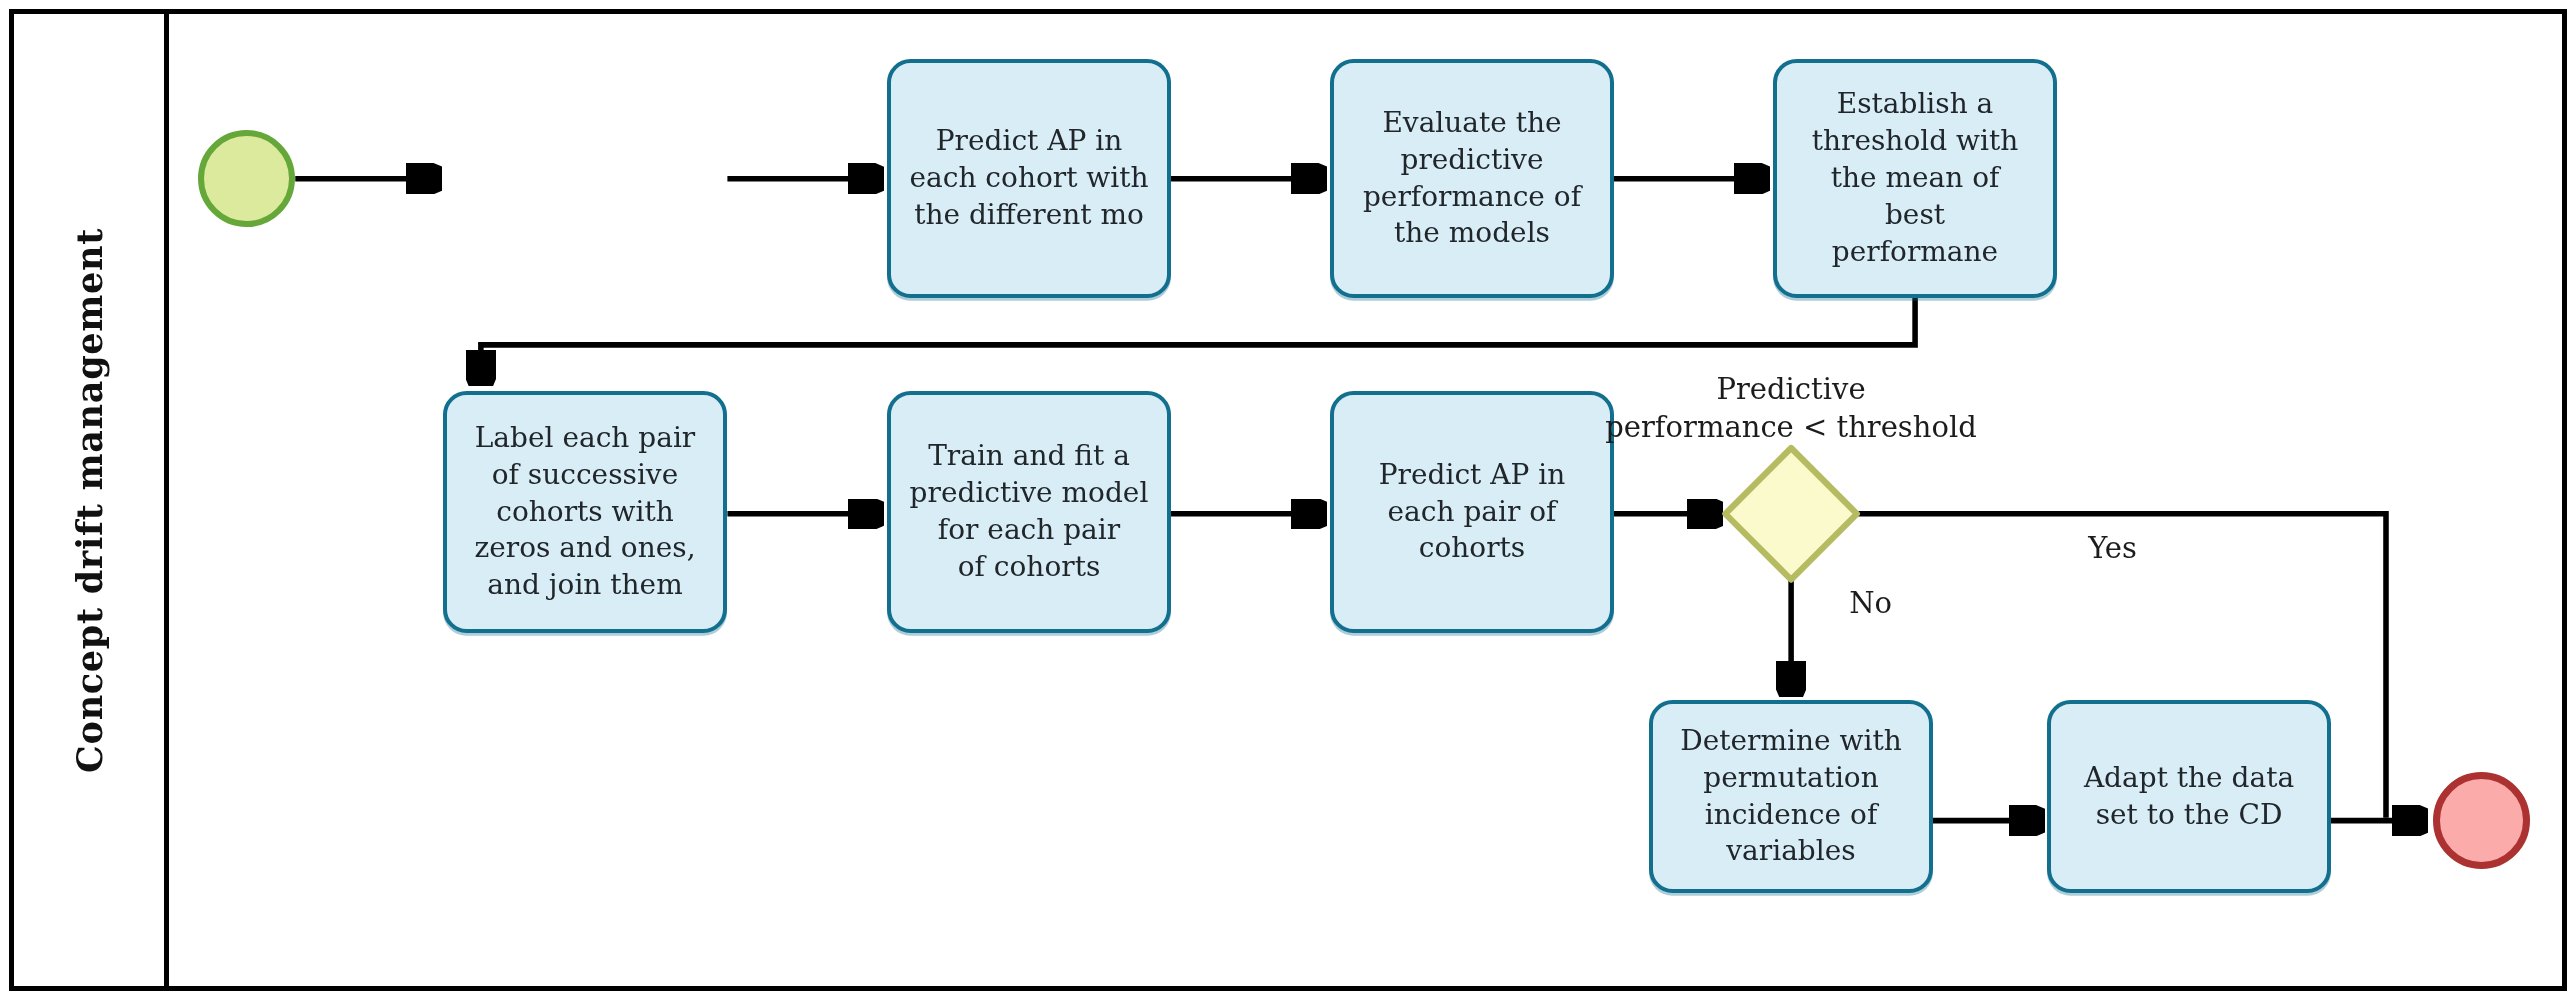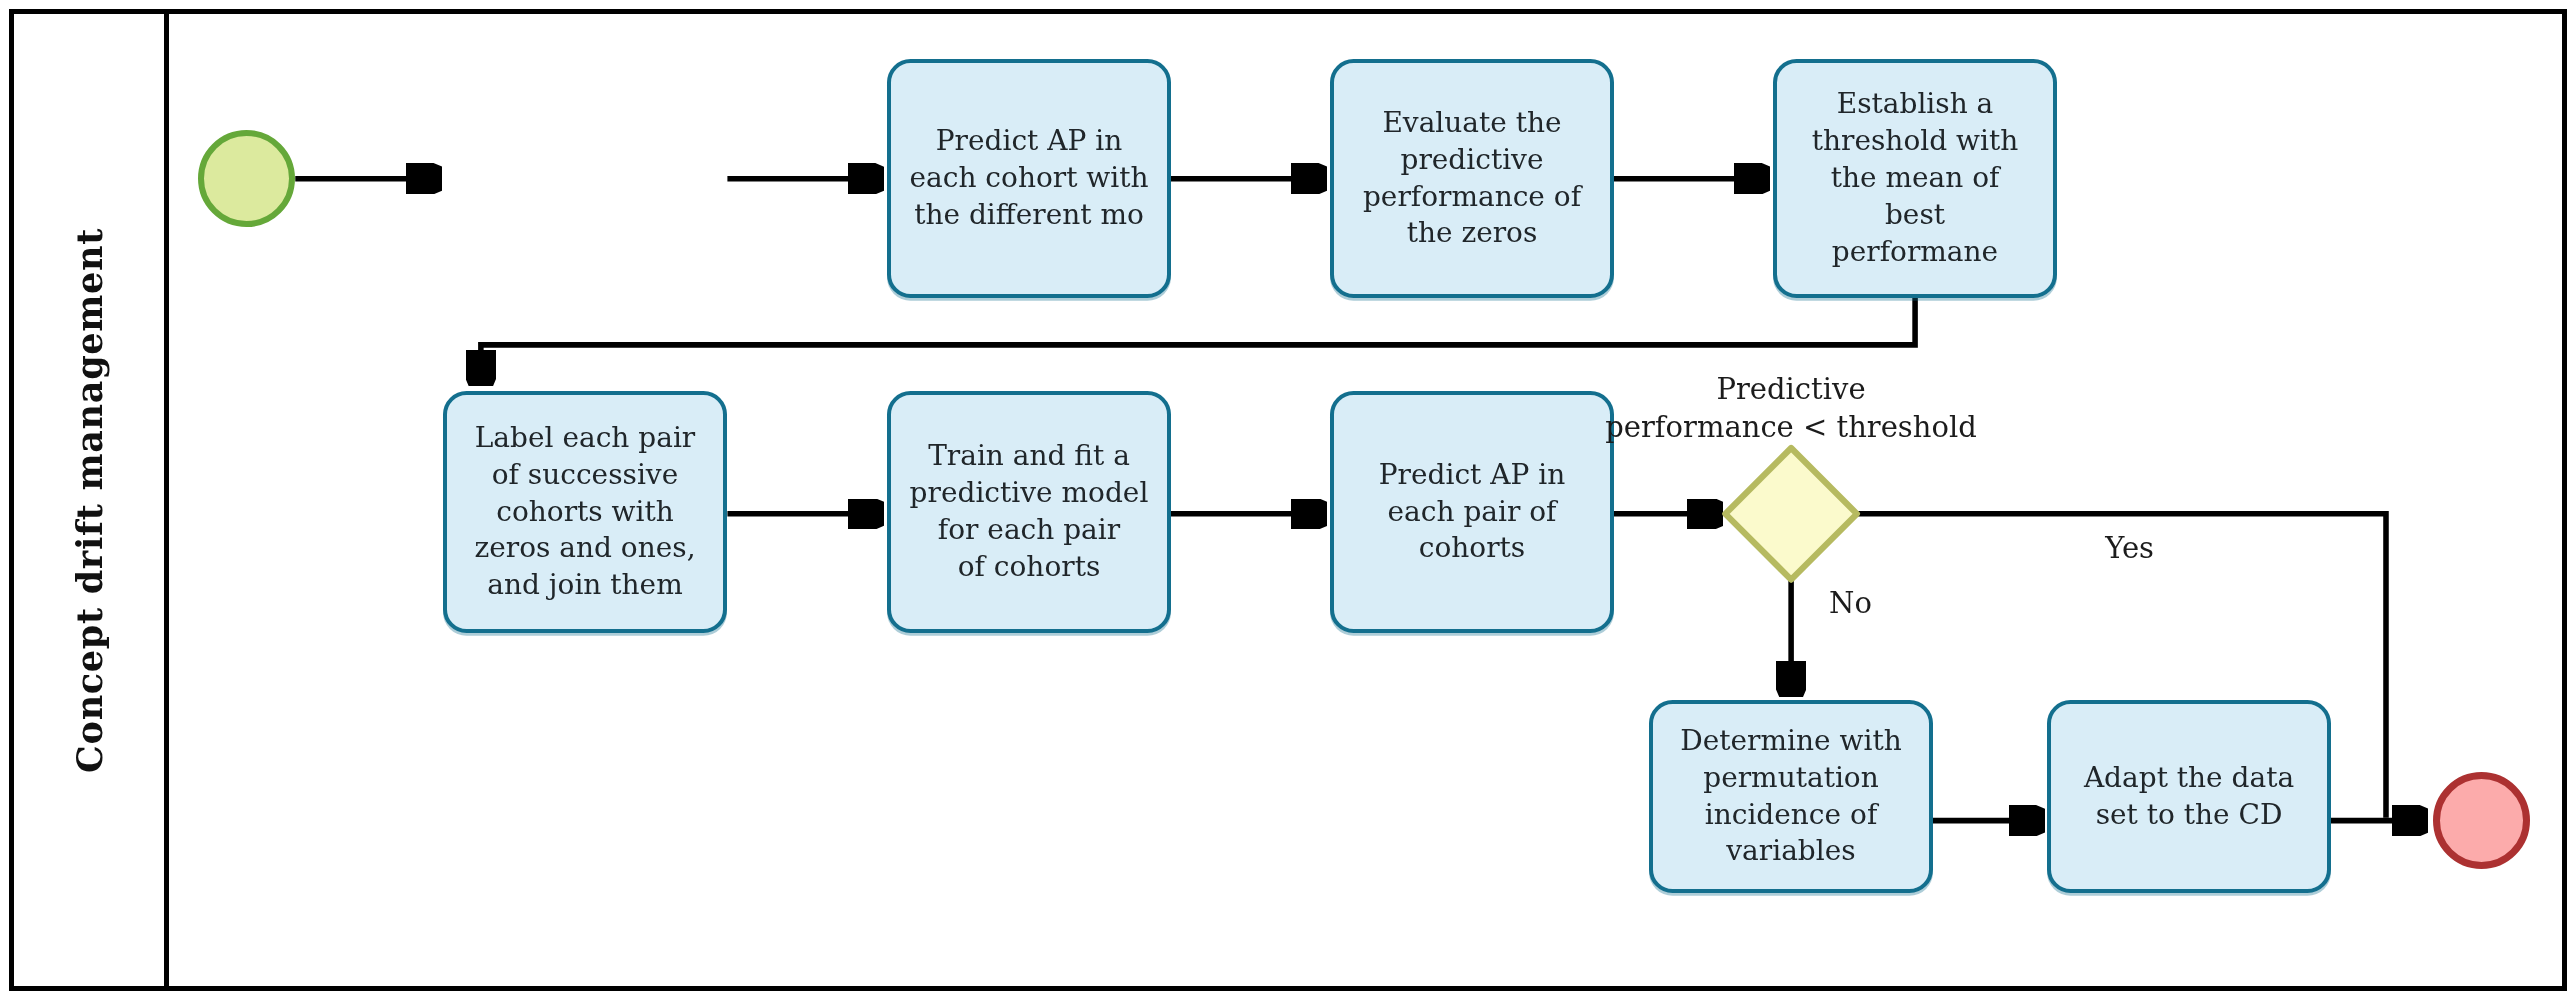--- a/index.html
+++ b/index.html
@@ -58,22 +58,22 @@
   .event.end{
     left:2433px;top:772px;
     background:var(--end-fill,#fcabab);
     border:7px solid var(--end-border,#ac3131);
   }
   .flow-label{
     position:absolute;color:#1c1c1c;font-size:29px;line-height:1.3;
     text-align:center;white-space:pre-line;
   }
   .gateway-label{left:1590px;top:371px;width:402px;}
-  .yes-label{left:2071px;top:530px;width:83px;text-align:right;}
-  .no-label{left:1809px;top:585px;width:83px;text-align:center;}
+  .yes-label{left:2071px;top:530px;width:83px;}
+  .no-label{left:1809px;top:585px;width:83px;text-align:right;}
 </style>
 </head>
 <body>
 
 <div id="canvas">
 
   <div class="frame"></div>
   <div class="lane-sep"></div>
   <div class="lane-title">
     <span>Concept drift management</span>
@@ -102,21 +102,21 @@
 
   <div class="event start"></div>
   <div class="event end"></div>
 
   <div class="task row1" style="left:887px">Predict AP in
 each cohort with
 the different mo</div>
   <div class="task row1" style="left:1330px">Evaluate the
 predictive
 performance of
-the zeros</div>
+the models</div>
   <div class="task row1" style="left:1773px">Establish a
 threshold with
 the mean of
 best
 performane</div>
 
   <div class="task row2" style="left:443px">Label each pair
 of successive
 cohorts with
 zeros and ones,

